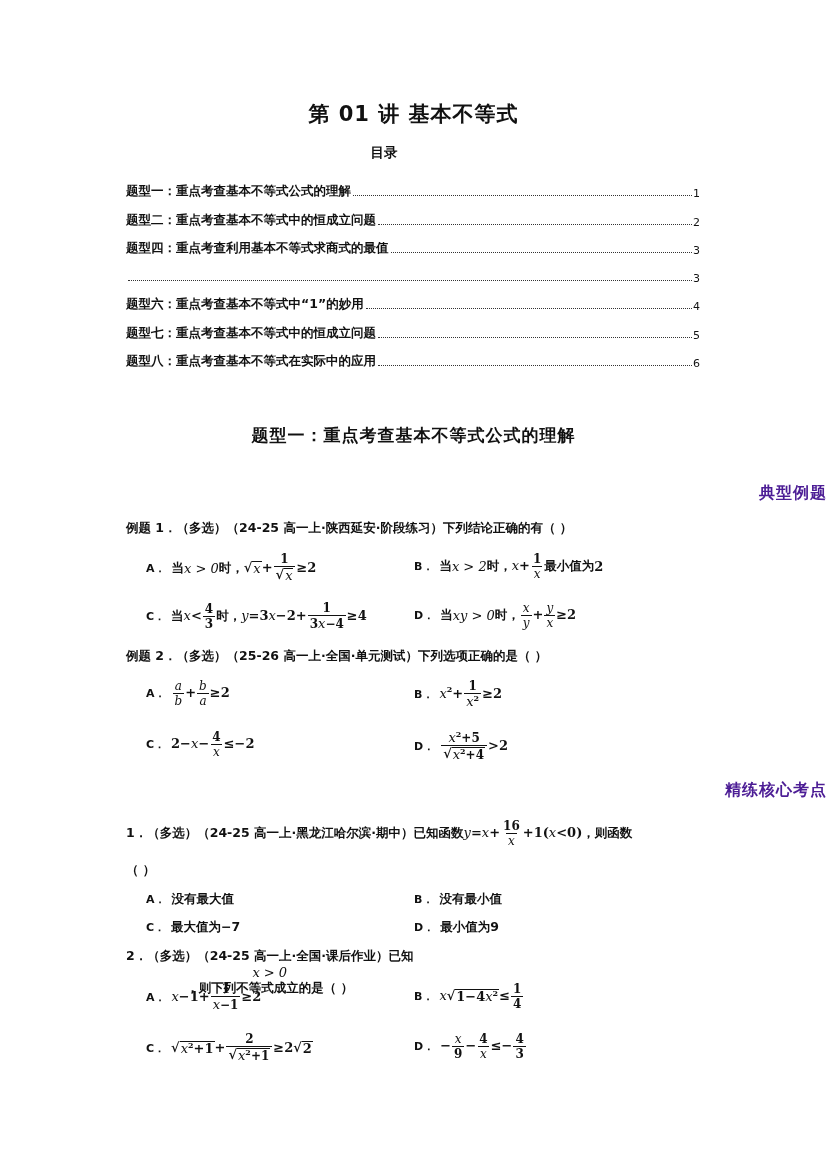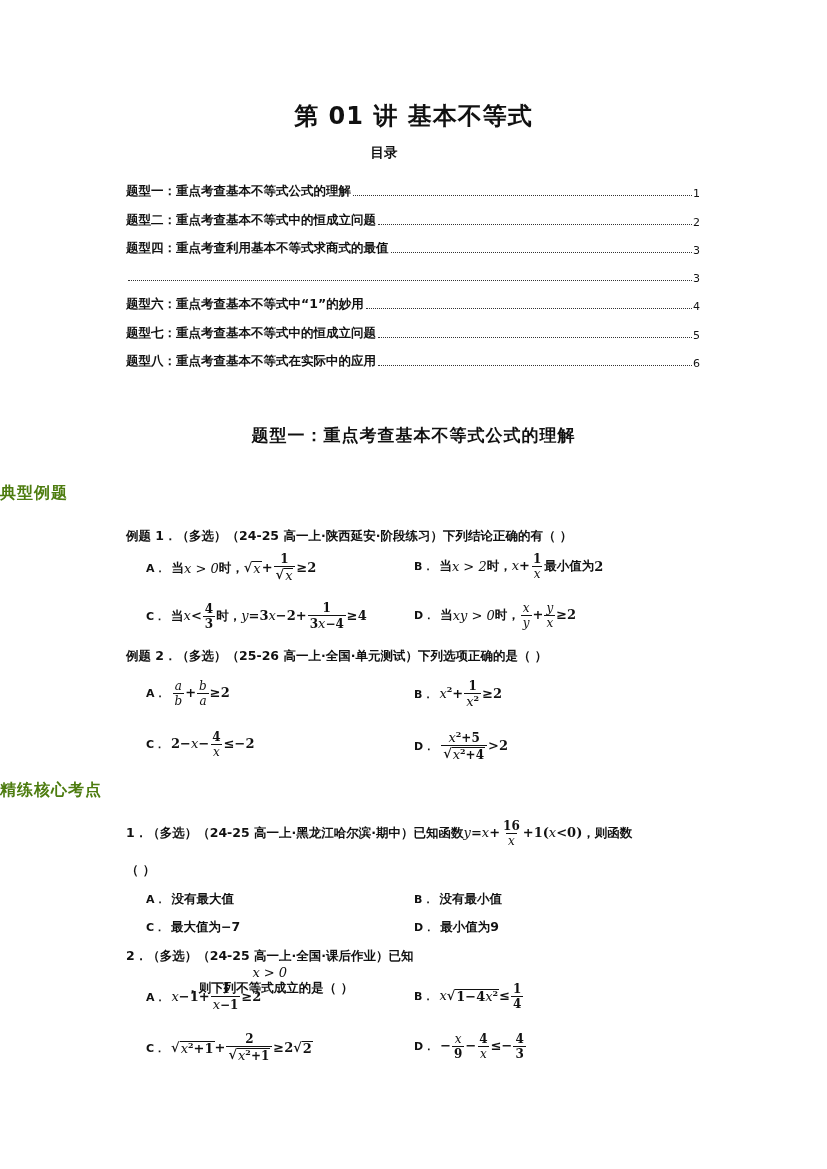--- a/index.html
+++ b/index.html
@@ -1,31 +1,31 @@
 <!DOCTYPE html>
 <html><head>
 <meta charset="utf-8">
 <style>
   html, body { margin: 0; padding: 0; background: #ffffff; }
   body { width: 827px; height: 1169px; position: relative; overflow: hidden;
          font-family: "DejaVu Sans", "Liberation Sans", sans-serif; color: #111; }
   .page { position: absolute; left: 0; top: 0; width: 827px; height: 1169px; }
   .title { position: absolute; left: 0; width: 827px; top: 100px; text-align: center;
-           font-size: 24px; font-weight: bold; letter-spacing: 1px; }
+           font-size: 21px; font-weight: bold; letter-spacing: 1px; }
   .toc-heading { position: absolute; left: 0; width: 768px; top: 144px; text-align: center;
                  font-size: 13.5px; font-weight: bold; }
   .toc { position: absolute; left: 126px; width: 574px; top: 172px; }
   .toc-row { display: flex; align-items: flex-end; height: 28.3px; font-size: 12.5px; font-weight: bold; }
   .toc-row .label { white-space: nowrap; }
   .toc-row .dots { flex: 1; border-bottom: 1.5px dotted #333; margin: 0 1px 4px 2px; }
   .toc-row .pg { font-size: 11px; font-weight: normal; }
   .section-title { position: absolute; left: 0; width: 827px; top: 424px; text-align: center;
                    font-size: 17px; font-weight: bold; letter-spacing: 1px; }
-  .blue-heading { position: absolute; left: 0; width: 827px; text-align: left;
-                  font-size: 16px; font-weight: bold; color: #4d7c0f; letter-spacing: 1px; }
+  .blue-heading { position: absolute; left: 0; width: 827px; text-align: right;
+                  font-size: 16px; font-weight: bold; color: #4c1d95; letter-spacing: 1px; }
   .q-line { position: absolute; left: 126px; font-size: 12.5px; font-weight: bold; white-space: nowrap; }
   .opt { position: absolute; font-size: 12.5px; font-weight: bold; white-space: nowrap;
          display: flex; align-items: center; }
   .opt .letter { font-size: 11px; margin-right: 6px; }
   .m { font-family: "DejaVu Serif", "Liberation Serif", serif; font-weight: bold; font-size: 13px; }
   .mi { font-family: "DejaVu Serif", "Liberation Serif", serif; font-weight: normal; font-style: italic; font-size: 13px; }
   .frac { display: inline-flex; flex-direction: column; align-items: center; vertical-align: middle;
           margin: 0 1px; line-height: 1; }
   .frac .num { font-size: 12px; padding: 0 2px 1px 2px; }
   .frac .den { font-size: 12px; padding: 1px 2px 0 2px; border-top: 1.2px solid #111; }
@@ -76,21 +76,21 @@
         <span class="label">题型八：重点考查基本不等式在实际中的应用</span>
         <span class="dots"></span>
         <span class="pg">6</span>
       </div>
   </div>
 
   <div class="section-title">题型一：重点考查基本不等式公式的理解</div>
 
   <div class="blue-heading" style="top:483px;">典型例题</div>
 
-  <div class="q-line" style="top:520px;margin-top:8px;">例题 1．（多选）（24-25 高一上·陕西延安·阶段练习）下列结论正确的有（    ）</div>
+  <div class="q-line" style="top:520px;">例题 1．（多选）（24-25 高一上·陕西延安·阶段练习）下列结论正确的有（    ）</div>
 
   <div class="opt" style="left:146px; top:553px;">
     <span class="letter">A．</span>
     <span>当</span>
     <span class="mi">x &gt; 0</span>
     <span>时，</span>
     <span class="m">
       <span class="sqrt">
           <span class="rad">√</span>
           <span class="inner mi">x</span>

